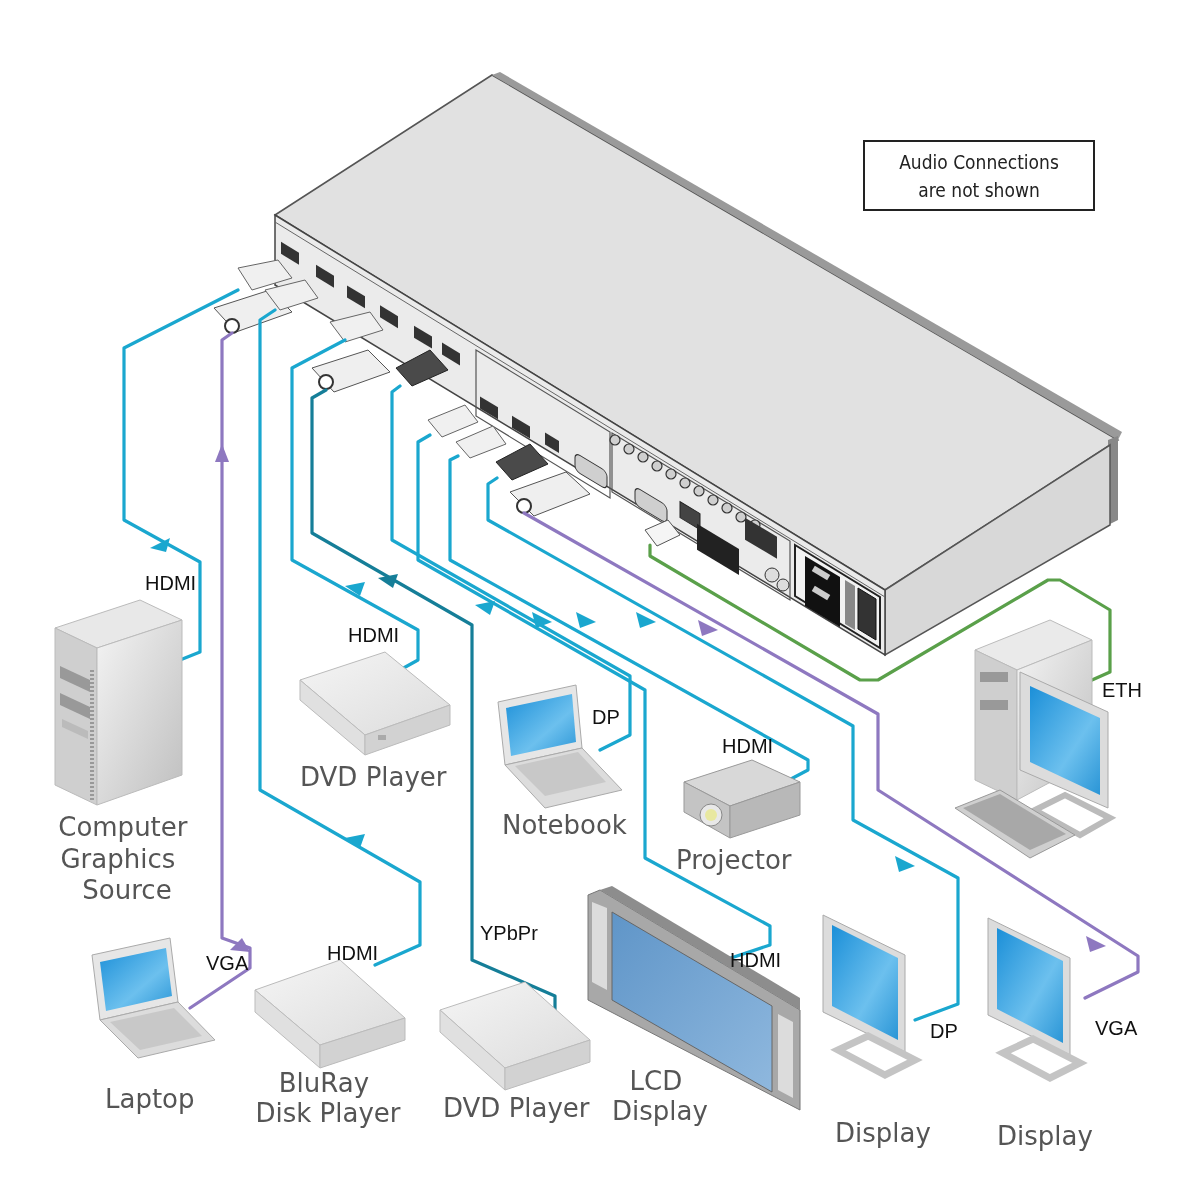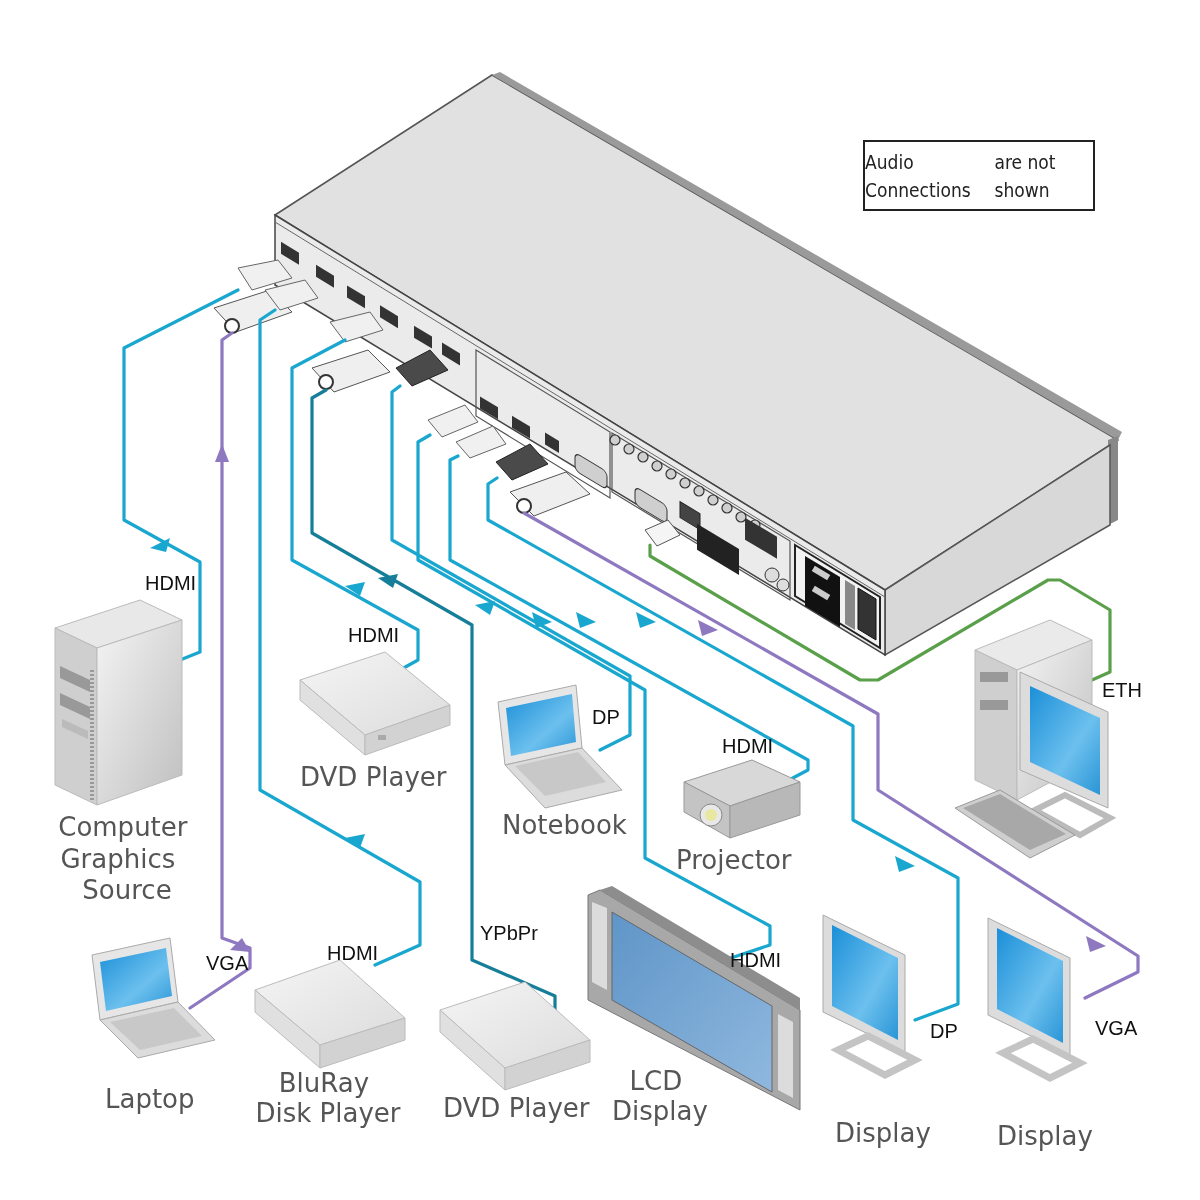--- a/index.html
+++ b/index.html
@@ -1,21 +1,21 @@
 <!DOCTYPE html>
 <html><head>
 <meta charset="utf-8">
 <style>
   html, body { margin: 0; padding: 0; background: #ffffff; }
   body { width: 1200px; height: 1200px; overflow: hidden; position: relative; font-family: "DejaVu Sans", sans-serif; }
   #diagram { position: absolute; left: 0; top: 0; width: 1200px; height: 1200px; }
   .cable { fill: none; stroke-width: 3.2; stroke-linejoin: round; stroke-linecap: round; }
   .lbl-small { font-family: "Liberation Sans", sans-serif; font-size: 20px; fill: #111; }
   .lbl-dev { font-family: "DejaVu Sans", sans-serif; font-size: 26px; fill: #555; }
-  .note-box { position: absolute; left: 863px; top: 140px; width: 232px; height: 71px; border: 2px solid #222; background: #fff; box-sizing: border-box; display: flex; flex-direction: row; align-items: center; justify-content: center; font-family: "DejaVu Sans Condensed", "DejaVu Sans", sans-serif; font-size: 19px; color: #222; line-height: 28px; }
+  .note-box { position: absolute; left: 863px; top: 140px; width: 232px; height: 71px; border: 2px solid #222; background: #fff; box-sizing: border-box; display: flex; flex-direction: column; align-items: center; justify-content: center; font-family: "DejaVu Sans Condensed", "DejaVu Sans", sans-serif; font-size: 19px; color: #222; line-height: 28px; }
 </style>
 </head>
 <body>
 
 <svg id="diagram" viewBox="0 0 1200 1200" xmlns="http://www.w3.org/2000/svg">
   <defs>
     <linearGradient id="gTower" x1="0" y1="0" x2="1" y2="1">
       <stop offset="0" stop-color="#f4f4f4"></stop>
         <stop offset="1" stop-color="#bfbfbf"></stop>
     </linearGradient>

